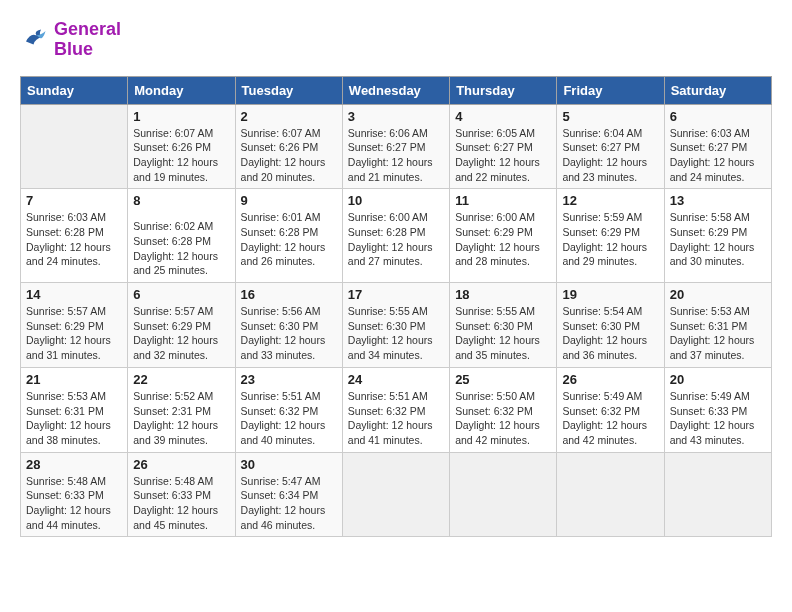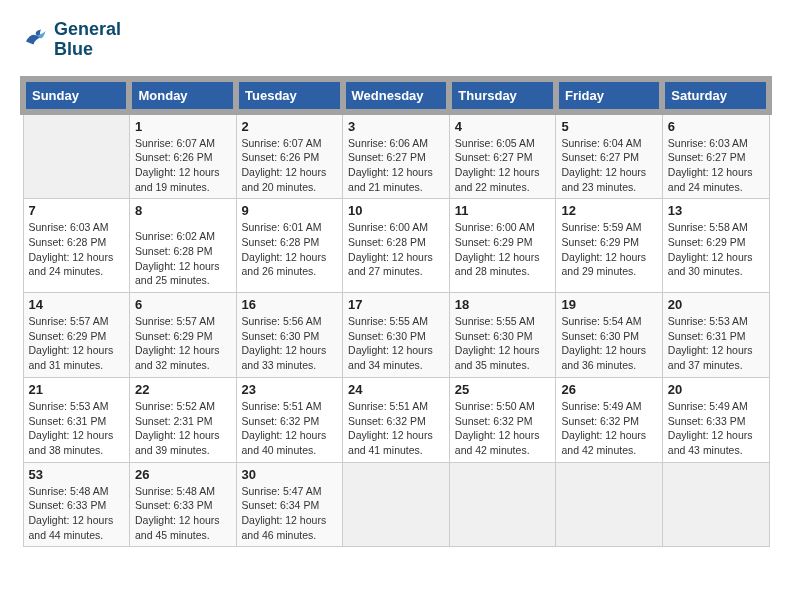--- a/index.html
+++ b/index.html
@@ -17,21 +17,21 @@
       margin-bottom: 16px;
     }
     .logo {
       display: flex;
       align-items: center;
       gap: 4px;
     }
     .logo-text {
       font-size: 18px;
       font-weight: bold;
-      color: #0c4a6e;
+      color: #a21caf;
       line-height: 1.1;
     }
     .logo-bird {
       width: 30px;
       height: 30px;
     }
     .title-block {
       text-align: right;
     }
     .month-title {
@@ -47,21 +47,21 @@
       width: 100%;
       border-collapse: collapse;
     }
     thead tr th {
       background-color: #2c5fa3;
       color: white;
       font-size: 13px;
       font-weight: bold;
       padding: 6px 6px;
       text-align: left;
-      border: 6px solid #a3a3a3;
+      border: 1px solid #a3a3a3;
     }
     tbody tr td {
       border: 1px solid #ccc;
       vertical-align: top;
       padding: 4px 5px;
       width: 107px;
       min-height: 70px;
     }
     tbody tr:nth-child(odd) td {
       background-color: #f9f9f9;
@@ -311,21 +311,21 @@
         <td>
           <span class="day-num">20</span>
           <div class="day-info" style="white-space: pre-line;">Sunrise: 5:49 AM
 Sunset: 6:33 PM
 Daylight: 12 hours
 and 43 minutes.</div>
         </td>
       </tr>
       <tr>
         <td>
-          <span class="day-num">53</span>
+          <span class="day-num">28</span>
           <div class="day-info" style="white-space: pre-line;">Sunrise: 5:48 AM
 Sunset: 6:33 PM
 Daylight: 12 hours
 and 44 minutes.</div>
         </td>
         <td>
           <span class="day-num">26</span>
           <div class="day-info" style="white-space: pre-line;">Sunrise: 5:48 AM
 Sunset: 6:33 PM
 Daylight: 12 hours

